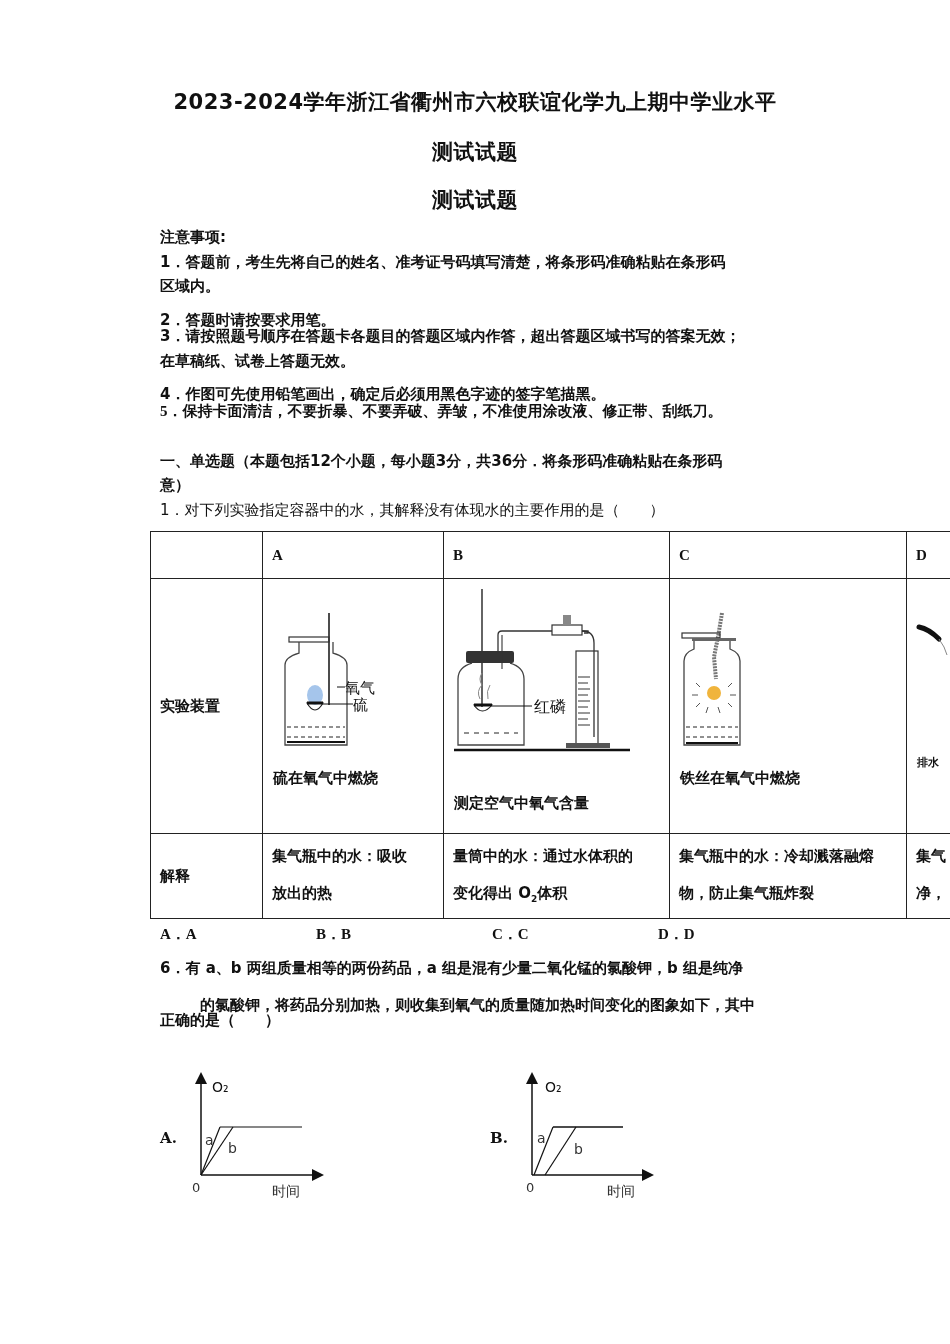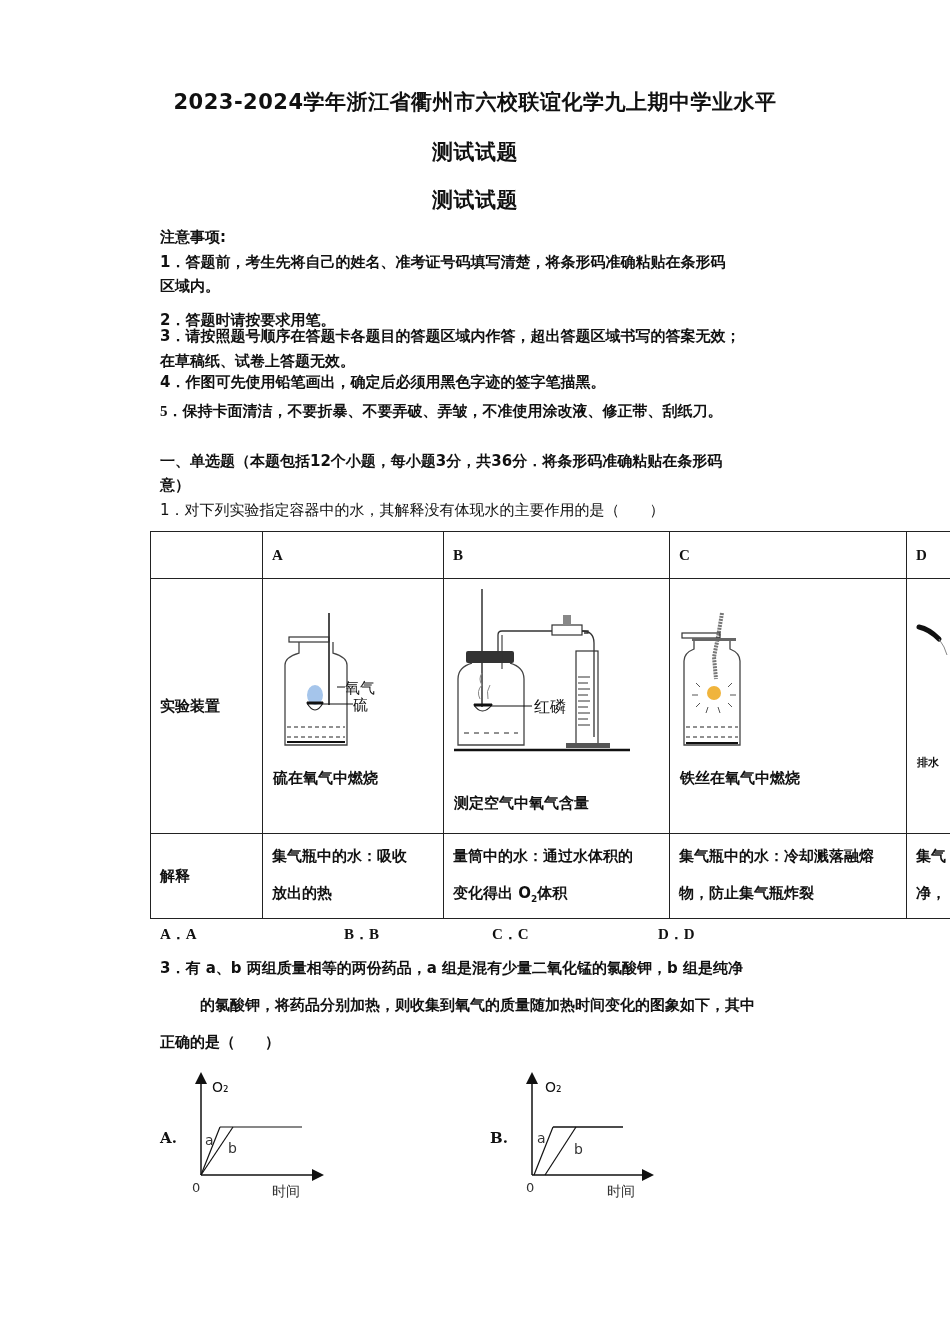--- a/index.html
+++ b/index.html
@@ -27,21 +27,21 @@
 <div class="abs title" style="top:88px;">2023-2024学年浙江省衢州市六校联谊化学九上期中学业水平</div>
 <div class="abs title" style="top:138px;">测试试题</div>
 <div class="abs title" style="top:186px;">测试试题</div>
 
 <div class="abs line bold" style="top:228px;">注意事项:</div>
 <div class="abs line bold" style="top:253px;">1．答题前，考生先将自己的姓名、准考证号码填写清楚，将条形码准确粘贴在条形码</div>
 <div class="abs line bold" style="top:277px;">区域内。</div>
 <div class="abs line bold" style="top:302px;margin-top:9px;">2．答题时请按要求用笔。</div>
 <div class="abs line bold" style="top:327px;">3．请按照题号顺序在答题卡各题目的答题区域内作答，超出答题区域书写的答案无效；</div>
 <div class="abs line bold" style="top:352px;">在草稿纸、试卷上答题无效。</div>
-<div class="abs line bold" style="top:373px;">4．作图可先使用铅笔画出，确定后必须用黑色字迹的签字笔描黑。</div>
+<div class="abs line bold" style="top:385px;">4．作图可先使用铅笔画出，确定后必须用黑色字迹的签字笔描黑。</div>
 <div class="abs line bold" style="top:402px;font-family:Liberation Serif, serif;">5．保持卡面清洁，不要折暴、不要弄破、弄皱，不准使用涂改液、修正带、刮纸刀。</div>
 
 <div class="abs line bold" style="top:452px;">一、单选题（本题包括12个小题，每小题3分，共36分．将条形码准确粘贴在条形码</div>
 <div class="abs line bold" style="top:476px;">意）</div>
 
 <div class="abs line" style="top:501px;">1．对下列实验指定容器中的水，其解释没有体现水的主要作用的是（　　）</div>
 
 <table class="q1">
   <colgroup>
     <col style="width:112px">
@@ -160,28 +160,28 @@
     <td class="exp bold clipcell">
       <div>集气</div>
       <div>净，</div>
     </td>
   </tr>
 </tbody>
   </table>
 
 <div class="opts">
   <span style="left:160px;top:925px;">A．A</span>
-  <span style="left:344px;top:925px;">B．B</span>
+  <span style="left:316px;top:925px;">B．B</span>
   <span style="left:492px;top:925px;">C．C</span>
   <span style="left:658px;top:925px;">D．D</span>
 </div>
 
-<div class="abs line bold" style="top:959px;">3．有 a、b 两组质量相等的两份药品，a 组是混有少量二氧化锰的氯酸钾，b 组是纯净</div>
+<div class="abs line bold" style="top:959px;">6．有 a、b 两组质量相等的两份药品，a 组是混有少量二氧化锰的氯酸钾，b 组是纯净</div>
 <div class="abs line bold" style="top:996px;margin-left:40px;">的氯酸钾，将药品分别加热，则收集到氧气的质量随加热时间变化的图象如下，其中</div>
-<div class="abs line bold" style="top:1033px;text-align:center;">正确的是（　　）</div>
+<div class="abs line bold" style="top:1011px;text-align:center;">正确的是（　　）</div>
 
 <div class="abs" style="left:160px;top:1068px;width:170px;height:135px;">
   <div class="abs serif bold" style="left:0;top:61px;font-size:15px;">A.</div>
   <svg width="170" height="135" style="position:absolute;left:0;top:0;">
     <defs>
         <marker id="arA" markerWidth="8" markerHeight="8" refX="4" refY="4" orient="auto">
           <path d="M0,0 L8,4 L0,8 Z" fill="#111"></path>
         </marker>
       </defs>
     <line x1="41" y1="107" x2="41" y2="10" stroke="#111" stroke-width="1.5" marker-end="url(#arA)"></line>

